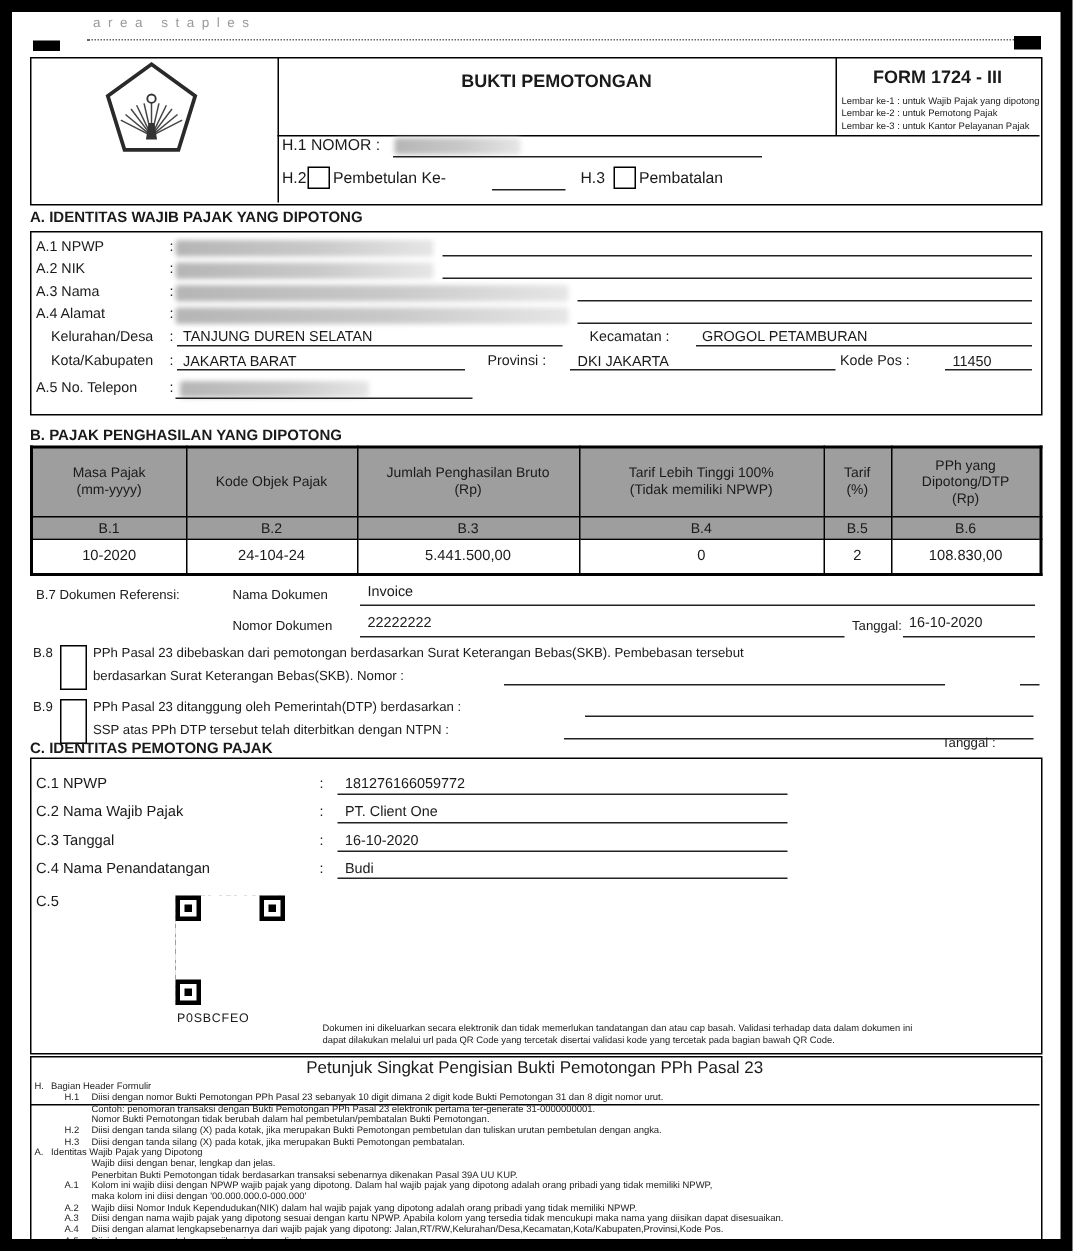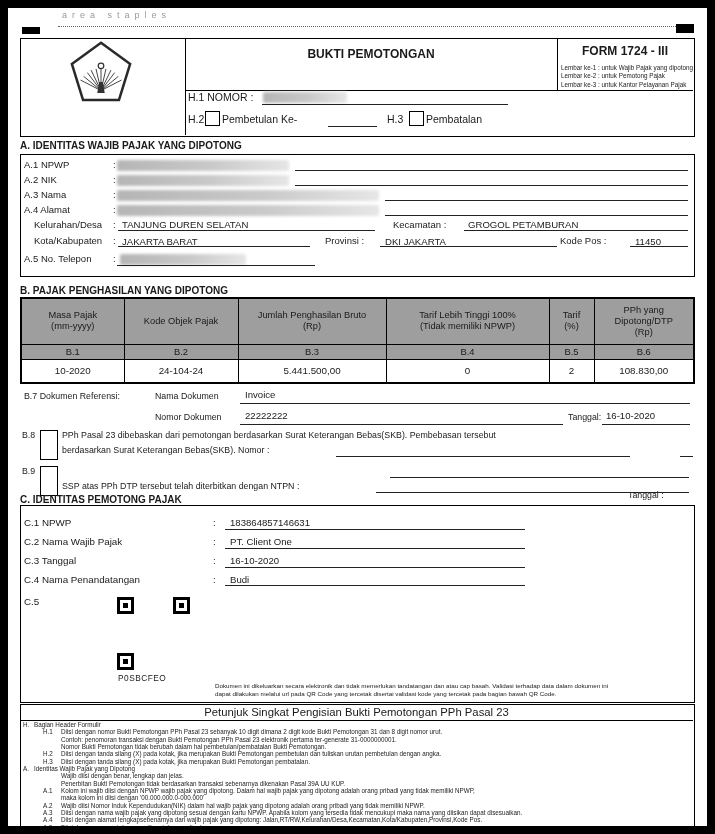--- a/index.html
+++ b/index.html
@@ -206,30 +206,31 @@
   <div class="abs sm" style="left:22px;top:430px;">B.8</div>
   <div class="cb" style="left:40px;top:430px;width:16px;height:28px;"></div>
   <div class="abs sm" style="left:62px;top:430px;">PPh Pasal 23 dibebaskan dari pemotongan berdasarkan Surat Keterangan Bebas(SKB). Pembebasan tersebut</div>
   <div class="abs sm" style="left:62px;top:445px;">berdasarkan Surat Keterangan Bebas(SKB). Nomor :</div>
   <div class="ul" style="left:336px;top:456px;width:294px;"></div>
   <div class="abs sm" style="left:628px;top:445px;margin-top:45px;">Tanggal :</div>
   <div class="ul" style="left:680px;top:456px;width:13px;"></div>
 
   <div class="abs sm" style="left:22px;top:466px;">B.9</div>
   <div class="cb" style="left:40px;top:466px;width:16px;height:28px;"></div>
+  <div class="abs sm" style="left:62px;top:466px;">PPh Pasal 23 ditanggung oleh Pemerintah(DTP) berdasarkan :</div>
   <div class="ul" style="left:390px;top:477px;width:299px;"></div>
   <div class="abs sm" style="left:62px;top:481px;">SSP atas PPh DTP tersebut telah diterbitkan dengan NTPN :</div>
   <div class="ul" style="left:376px;top:492px;width:313px;"></div>
 
   <div class="abs sect" style="left:20px;top:494px;">C. IDENTITAS PEMOTONG PAJAK</div>
   <div class="box2" style="left:20px;top:505px;width:673px;height:196px;"></div>
 
   <div class="abs lbl" style="left:24px;top:517px;font-size:9.8px;">C.1  NPWP</div>
   <div class="abs lbl" style="left:213px;top:517px;">:</div>
-  <div class="abs val" style="left:230px;top:517px;">183864857146631</div>
+  <div class="abs val" style="left:230px;top:517px;">181276166059772</div>
   <div class="ul" style="left:225px;top:529px;width:300px;"></div>
 
   <div class="abs lbl" style="left:24px;top:536px;font-size:9.8px;">C.2  Nama Wajib Pajak</div>
   <div class="abs lbl" style="left:213px;top:536px;">:</div>
   <div class="abs val" style="left:230px;top:536px;">PT. Client One</div>
   <div class="ul" style="left:225px;top:548px;width:300px;"></div>
 
   <div class="abs lbl" style="left:24px;top:555px;font-size:9.8px;">C.3  Tanggal</div>
   <div class="abs lbl" style="left:213px;top:555px;">:</div>
   <div class="abs val" style="left:230px;top:555px;">16-10-2020</div>
@@ -253,21 +254,21 @@
         </div>
   </div>
   <div class="abs" style="left:118px;top:673px;font-size:8.3px;letter-spacing:0.5px;">P0SBCFEO</div>
 
   <div class="abs disc" style="left:215px;top:682px;width:480px;text-align:left;">
     <div>Dokumen ini dikeluarkan secara elektronik dan tidak memerlukan tandatangan dan atau cap basah. Validasi terhadap data dalam dokumen ini</div>
     <div>dapat dilakukan melalui url pada QR Code yang tercetak disertai validasi kode yang tercetak pada bagian bawah QR Code.</div>
   </div>
 
   <div class="box2" style="left:20px;top:704px;width:673px;height:130px;"></div>
-  <div class="abs" style="left:20px;top:706px;width:673px;text-align:center;font-size:11.3px;border-bottom:1.4px solid #000;padding-bottom:2px;">Petunjuk Singkat Pengisian Bukti Pemotongan PPh Pasal 23</div>
+  <div class="abs" style="left:20px;top:706px;width:673px;text-align:center;font-size:11.3px;border-bottom:1.4px solid #000;padding-bottom:18px;">Petunjuk Singkat Pengisian Bukti Pemotongan PPh Pasal 23</div>
 
   <div class="abs" style="left:23px;top:721px;width:668px;">
     <div class="iln lvl0"><span class="icode">H.</span><span>Bagian Header Formulir</span></div>
     <div class="iln lvl1"><span class="icode">H.1</span><span>Diisi dengan nomor Bukti Pemotongan PPh Pasal 23 sebanyak 10 digit dimana 2 digit kode Bukti Pemotongan 31 dan 8 digit nomor urut.</span></div>
     <div class="iln lvl2"><span>Contoh: penomoran transaksi dengan Bukti Pemotongan PPh Pasal 23 elektronik pertama ter-generate 31-0000000001.</span></div>
     <div class="iln lvl2"><span>Nomor Bukti Pemotongan tidak berubah dalam hal pembetulan/pembatalan Bukti Pemotongan.</span></div>
     <div class="iln lvl1"><span class="icode">H.2</span><span>Diisi dengan tanda silang (X) pada kotak, jika merupakan Bukti Pemotongan pembetulan dan tuliskan urutan pembetulan dengan angka.</span></div>
     <div class="iln lvl1"><span class="icode">H.3</span><span>Diisi dengan tanda silang (X) pada kotak, jika merupakan Bukti Pemotongan pembatalan.</span></div>
     <div class="iln lvl0"><span class="icode">A.</span><span>Identitas Wajib Pajak yang Dipotong</span></div>
     <div class="iln lvl2"><span>Wajib diisi dengan benar, lengkap dan jelas.</span></div>

